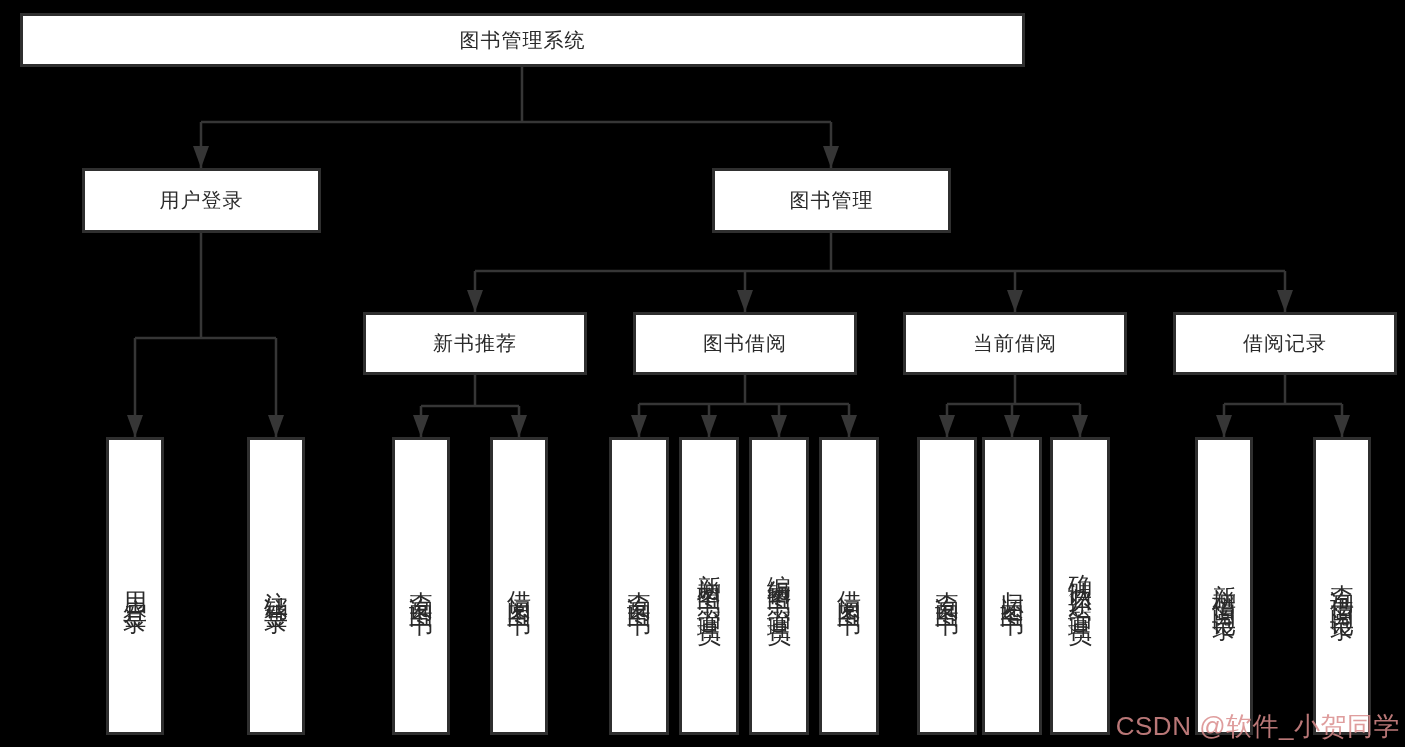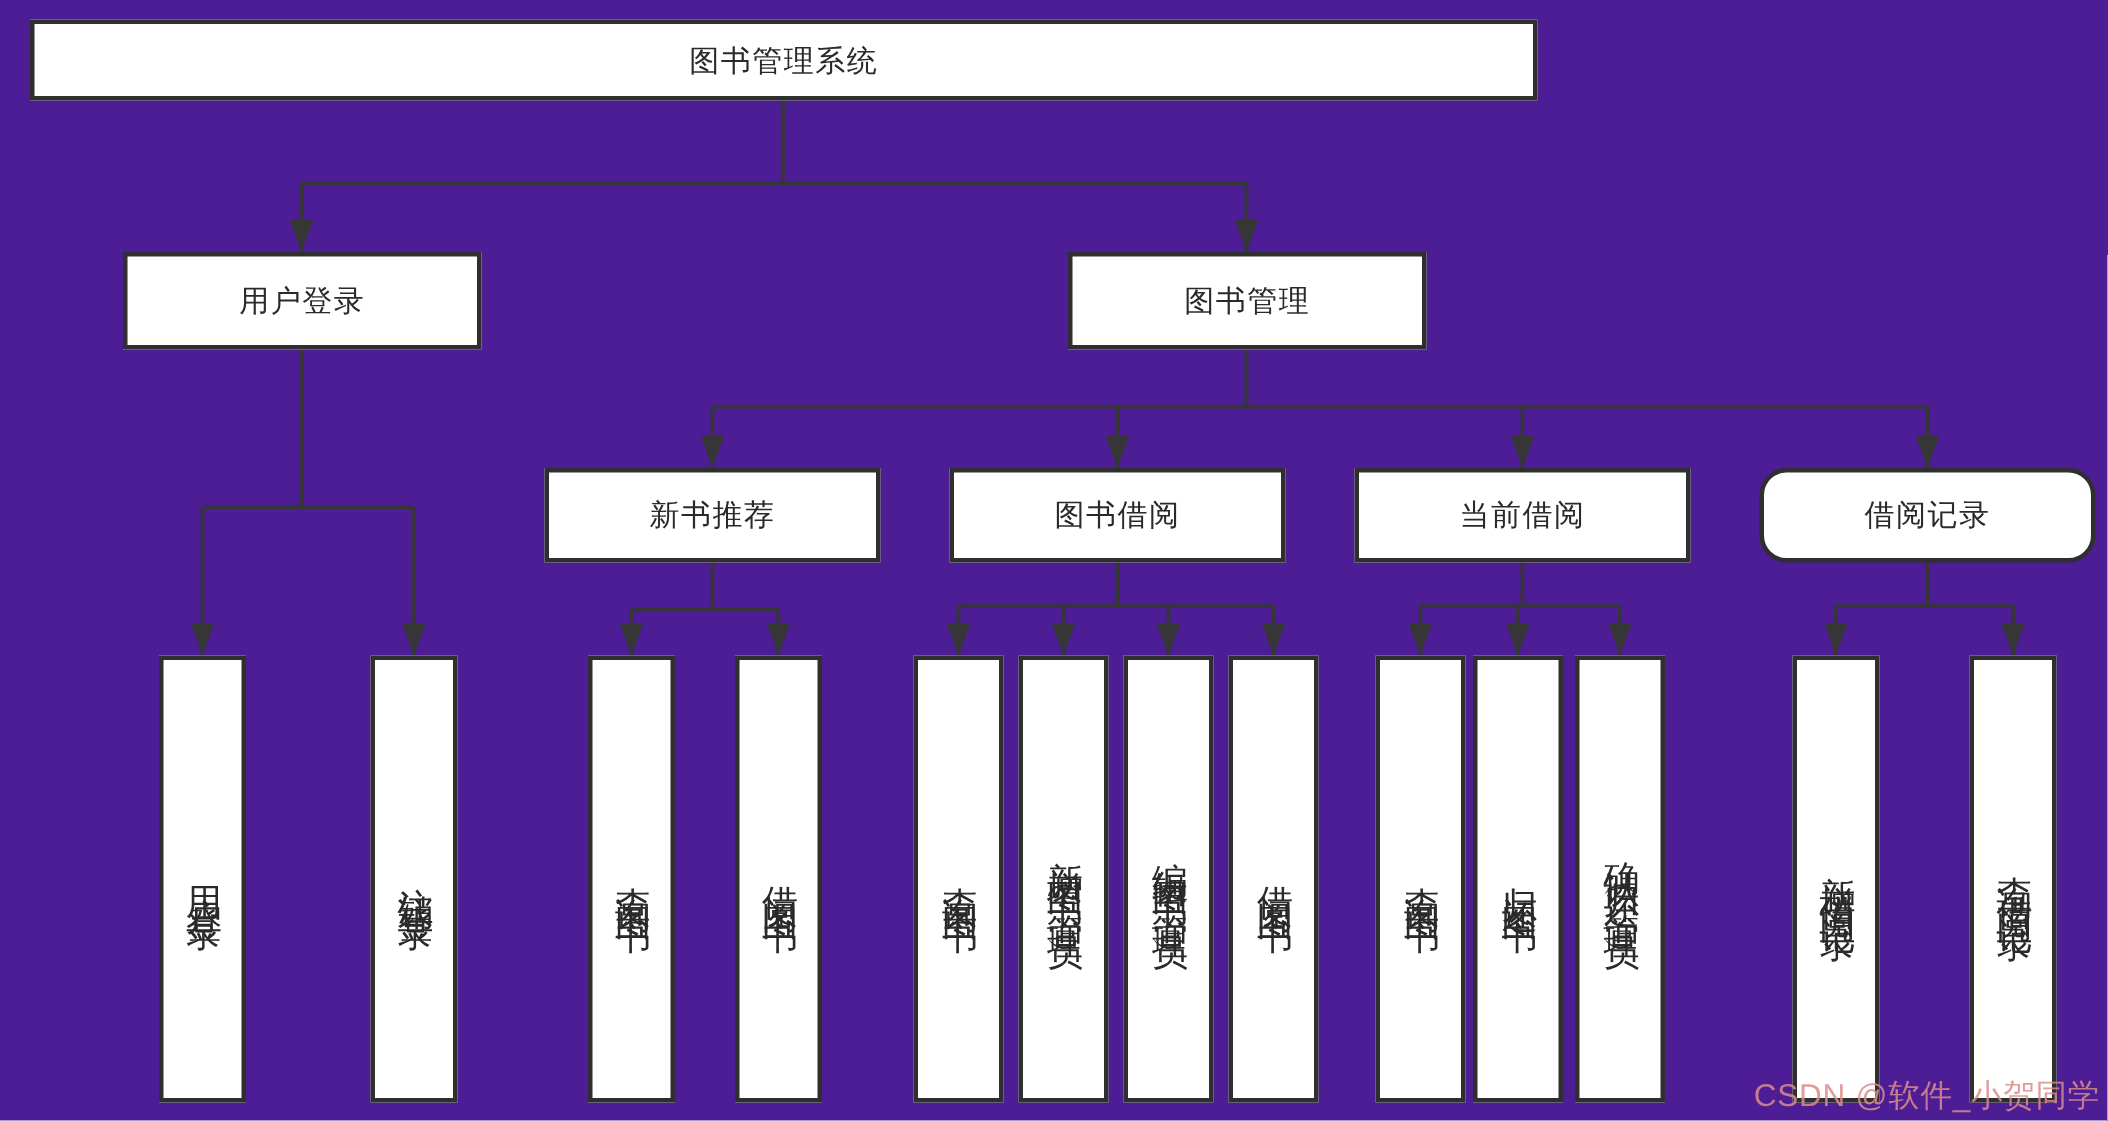--- a/index.html
+++ b/index.html
@@ -1,21 +1,21 @@
 <!DOCTYPE html>
 <html><head>
 <meta charset="utf-8">
 <style>
   html, body { margin: 0; padding: 0; background: #ffffff; }
   body { font-family: "Liberation Sans", "DejaVu Sans", sans-serif; }
   .stage {
     position: relative;
     width: 1405px;
     height: 747px;
-    background: #4c1d95;
+    background: #000000;
     overflow: hidden;
     color: #2a2a2a;
   }
   .wires { position: absolute; left: 0; top: 0; width: 1405px; height: 747px; }
   .node {
     position: absolute;
     box-sizing: border-box;
     border: 3px solid #2f2f2f;
     background: #ffffff;
     display: flex;
@@ -33,39 +33,39 @@
     top: 437px;
     height: 298px;
   }
   
   .n-root   { left: 20px;   top: 13px;  width: 1005px; height: 54px; }
   .n-login  { left: 82px;   top: 168px; width: 239px;  height: 65px; }
   .n-mgmt   { left: 712px;  top: 168px; width: 239px;  height: 65px; }
   .n-rec    { left: 363px;  top: 312px; width: 224px;  height: 63px; }
   .n-borrow { left: 633px;  top: 312px; width: 224px;  height: 63px; }
   .n-cur    { left: 903px;  top: 312px; width: 224px;  height: 63px; }
-  .n-log    { left: 1173px; top: 312px; width: 224px;  height: 63px; border-radius: 18px; }
+  .n-log    { left: 1173px; top: 312px; width: 224px;  height: 63px; }
   .l-a1 { left: 106px;  width: 58px; }
   .l-a2 { left: 247px;  width: 58px; }
   .l-b1 { left: 392px;  width: 58px; }
   .l-b2 { left: 490px;  width: 58px; }
   .l-c1 { left: 609px;  width: 60px; }
   .l-c2 { left: 679px;  width: 60px; }
   .l-c3 { left: 749px;  width: 60px; }
   .l-c4 { left: 819px;  width: 60px; }
   .l-d1 { left: 917px;  width: 60px; }
   .l-d2 { left: 982px;  width: 60px; }
   .l-d3 { left: 1050px; width: 60px; }
   .l-e1 { left: 1195px; width: 58px; }
   .l-e2 { left: 1313px; width: 58px; }
   .watermark {
     position: absolute;
     right: 5px;
     bottom: 3px;
-    font-size: 21px;
+    font-size: 26px;
     color: rgba(217, 140, 140, 0.85);
     letter-spacing: 0.5px;
     white-space: nowrap;
   }
 </style>
 </head>
 <body>
 
 <div class="stage">
 

